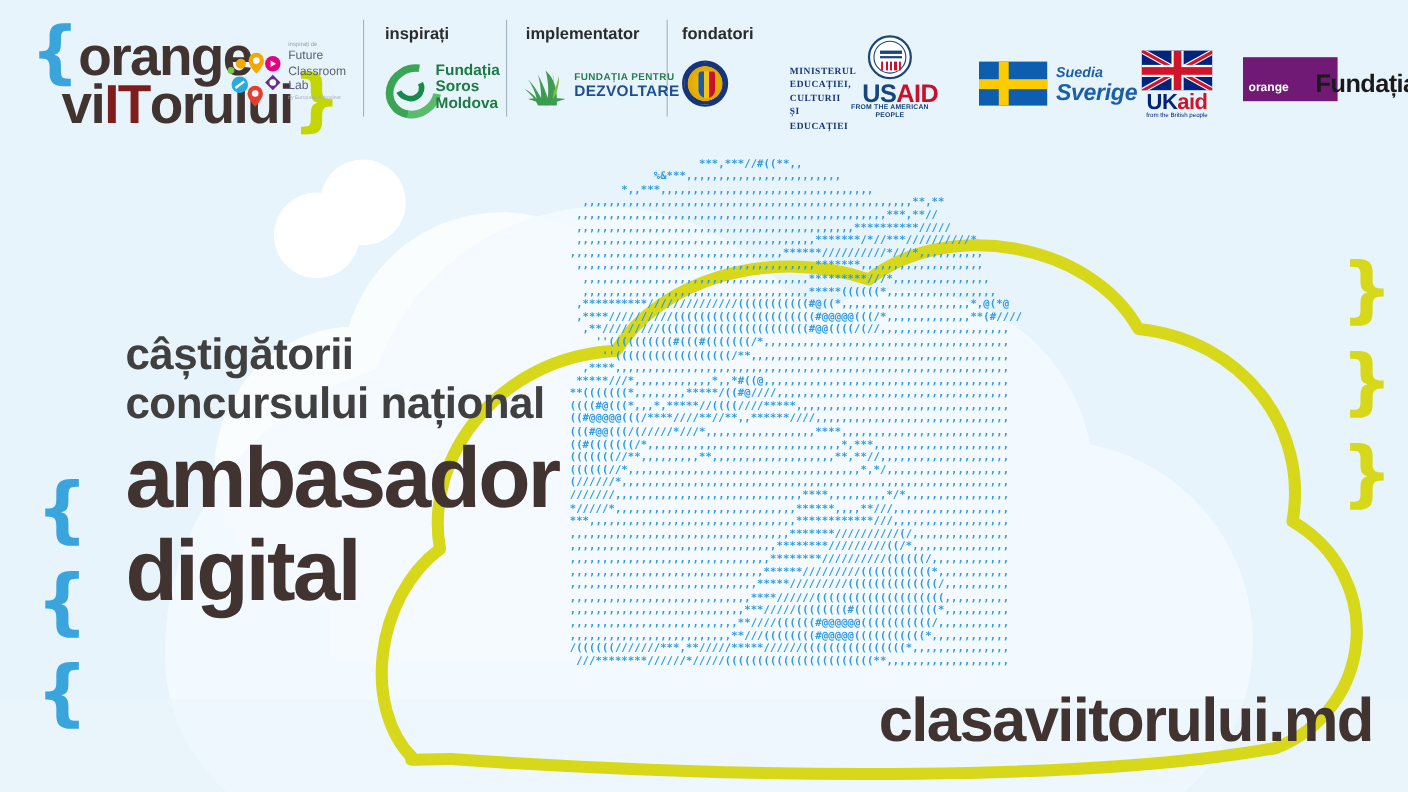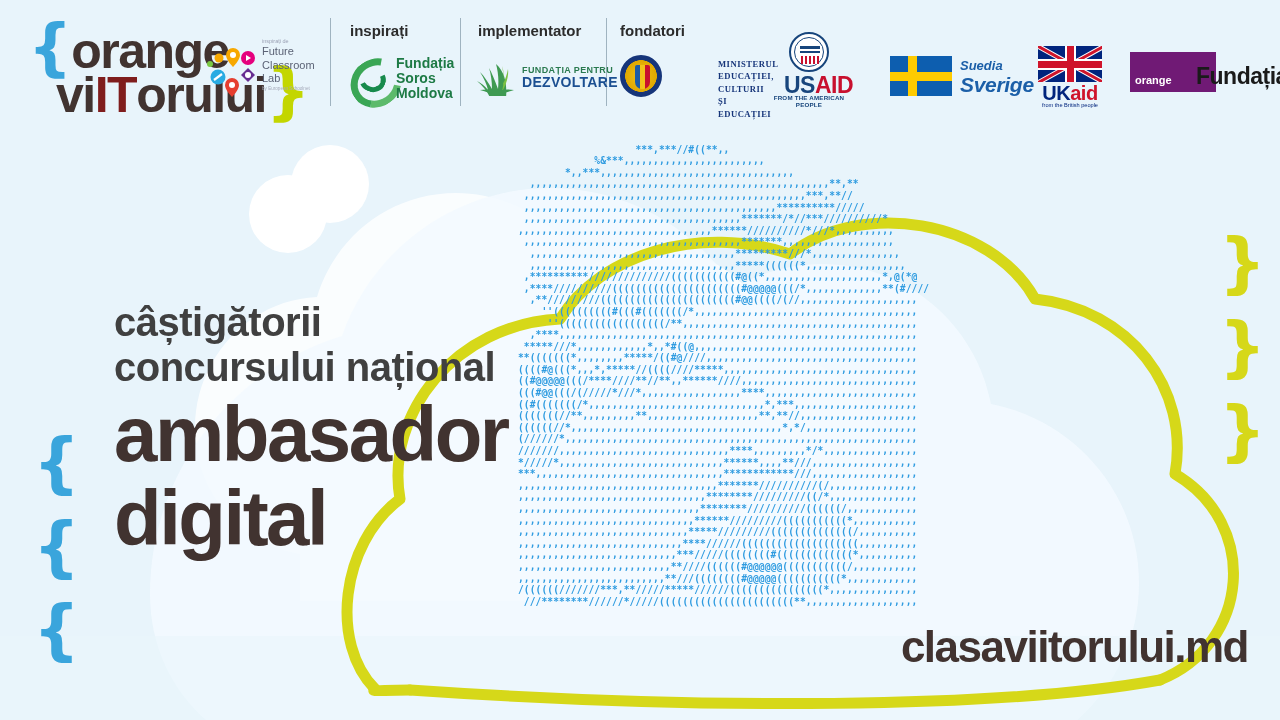--- a/index.html
+++ b/index.html
@@ -137,21 +137,21 @@
   
   .side-brace{position:absolute;font-size:66px;font-weight:bold;line-height:1;
     font-family:"DejaVu Sans",sans-serif;z-index:25;}
   .sb-l{color:#3aa5dc;left:33px;}
   .sb-r{color:#d6d819;left:1219px;}
 
   
   .headline{position:absolute;left:114px;top:176px;z-index:30;}
   .hl-small{font-size:40px;font-weight:bold;color:#404040;line-height:1.12;letter-spacing:-.5px;}
   .hl-big{font-size:78px;font-weight:bold;color:#413330;line-height:1.03;letter-spacing:-2.5px;margin-top:4px;}
-  .url{position:absolute;right:32px;top:498px;font-size:44px;font-weight:bold;
+  .url{position:absolute;right:32px;top:498px;font-size:56px;font-weight:bold;
     color:#413330;letter-spacing:-1.5px;z-index:30;}
 </style>
 </head>
 <body>
 
 <div class="header">
 
   <div class="brand">
     <div class="brand-line brand-l1">
       <span class="brace-blue">{</span>

